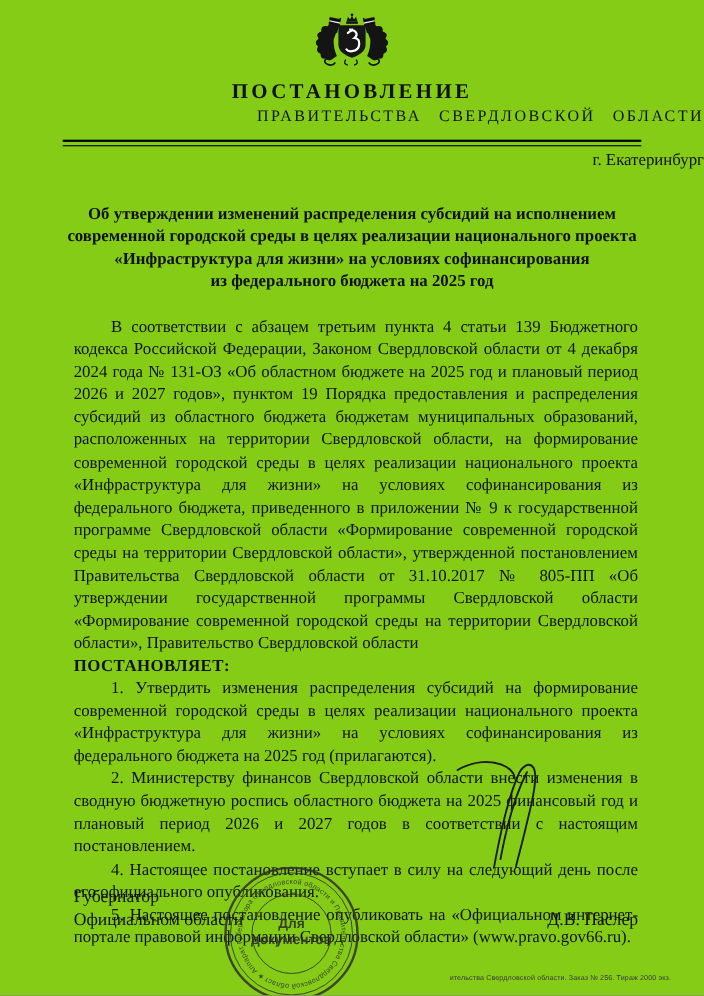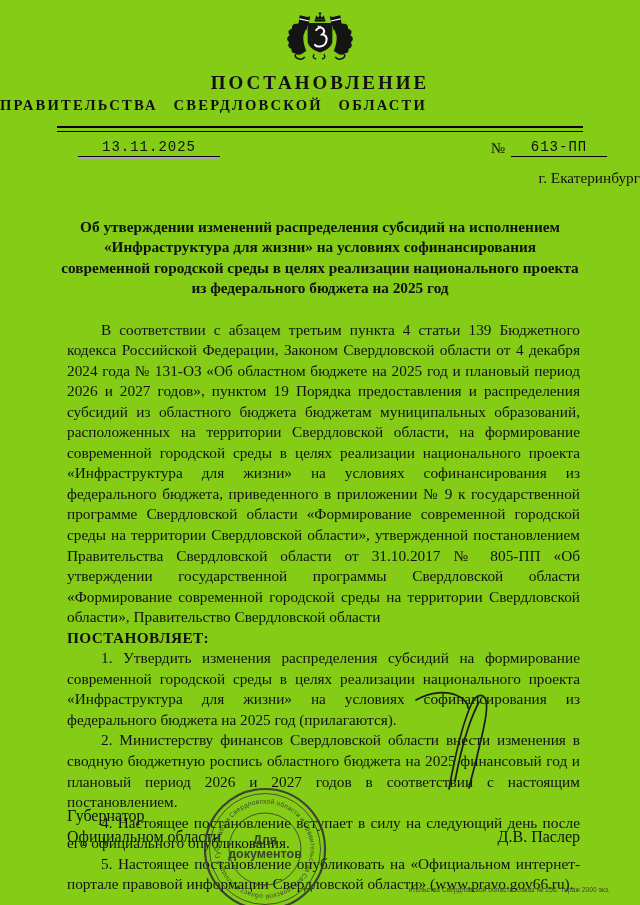--- a/index.html
+++ b/index.html
@@ -7,21 +7,21 @@
     position:relative;width:640px;height:905px;margin:0 auto;
     background:#84cc16;color:#111;overflow:hidden;
     font-family:"Liberation Serif","DejaVu Serif",serif;
   }
   .emblem-wrap{padding-top:11px;text-align:center;}
   .doc-type{
     text-align:center;font-weight:bold;font-size:19px;letter-spacing:3px;
     margin-top:1px;line-height:20px;
   }
   .org-title{
-    text-align:left;font-weight:bold;font-size:14.6px;letter-spacing:2.2px;
+    text-align:right;font-weight:normal;font-size:14.6px;letter-spacing:2.2px;
     word-spacing:10px;margin-top:3px;line-height:18px;
   }
   .double-rule{
     margin:12px 57px 0 57px;height:2.5px;
     border-top:2.6px solid #000;border-bottom:1.3px solid #000;
   }
   .requisites{
     display:flex;justify-content:space-between;align-items:flex-start;
     margin:7px 33px 0 78px;height:26px;
   }
@@ -91,33 +91,26 @@
       <path d="M51 20 q4.5 -4.5 7.5 -1 q2.3 3 -1.2 5.8 q5.2 0.6 4.6 6 q-0.6 5.8 -6.8 6.6 q-3.8 0.5 -5.4 -1.8" fill="none" stroke="#fff" stroke-width="2.1" stroke-linecap="round"></path>
 
       <path d="M49 45.5 q-3 4 2 5.2 m8 -5.2 q3 4 -2 5.2" fill="none" stroke="#141414" stroke-width="1.4"></path>
     </svg>
   </div>
 
   <div class="doc-type">ПОСТАНОВЛЕНИЕ</div>
   <div class="org-title">ПРАВИТЕЛЬСТВА СВЕРДЛОВСКОЙ ОБЛАСТИ</div>
   <div class="double-rule"></div>
 
-  <div class="requisites">
-    <div class="fill-field date-field">13.11.2025</div>
-    <div class="num-field">
-      <span class="num-label">№</span>
-      <span class="fill-field num-value">613-ПП</span>
-    </div>
-  </div>
   <div class="city">г. Екатеринбург</div>
 
   <div class="doc-title">
     <div>Об утверждении изменений распределения субсидий на исполнением</div>
+    <div>современной городской среды в целях реализации национального проекта</div>
     <div>«Инфраструктура для жизни» на условиях софинансирования</div>
-    <div>современной городской среды в целях реализации национального проекта</div>
     <div>из федерального бюджета на 2025 год</div>
   </div>
 
   <div class="body-text">
     <p>В соответствии с абзацем третьим пункта 4 статьи 139 Бюджетного кодекса Российской Федерации, Законом Свердловской области от 4 декабря 2024 года № 131-ОЗ «Об областном бюджете на 2025 год и плановый период 2026 и 2027 годов», пунктом 19 Порядка предоставления и распределения субсидий из областного бюджета бюджетам муниципальных образований, расположенных на территории Свердловской области, на формирование современной городской среды в целях реализации национального проекта «Инфраструктура для жизни» на условиях софинансирования из федерального бюджета, приведенного в приложении № 9 к государственной программе Свердловской области «Формирование современной городской среды на территории Свердловской области», утвержденной постановлением Правительства Свердловской области от 31.10.2017 № 805-ПП «Об утверждении государственной программы Свердловской области «Формирование современной городской среды на территории Свердловской области», Правительство Свердловской области</p>
     <p class="resolves">ПОСТАНОВЛЯЕТ:</p>
     <p>1. Утвердить изменения распределения субсидий на формирование современной городской среды в целях реализации национального проекта «Инфраструктура для жизни» на условиях софинансирования из федерального бюджета на 2025 год (прилагаются).</p>
     <p>2. Министерству финансов Свердловской области внести изменения в сводную бюджетную роспись областного бюджета на 2025 финансовый год и плановый период 2026 и 2027 годов в соответствии с настоящим постановлением.</p>
     <p>4. Настоящее постановление вступает в силу на следующий день после его официального опубликования.</p>
     <p>5. Настоящее постановление опубликовать на «Официальном интернет-портале правовой информации Свердловской области» (www.pravo.gov66.ru).</p>

